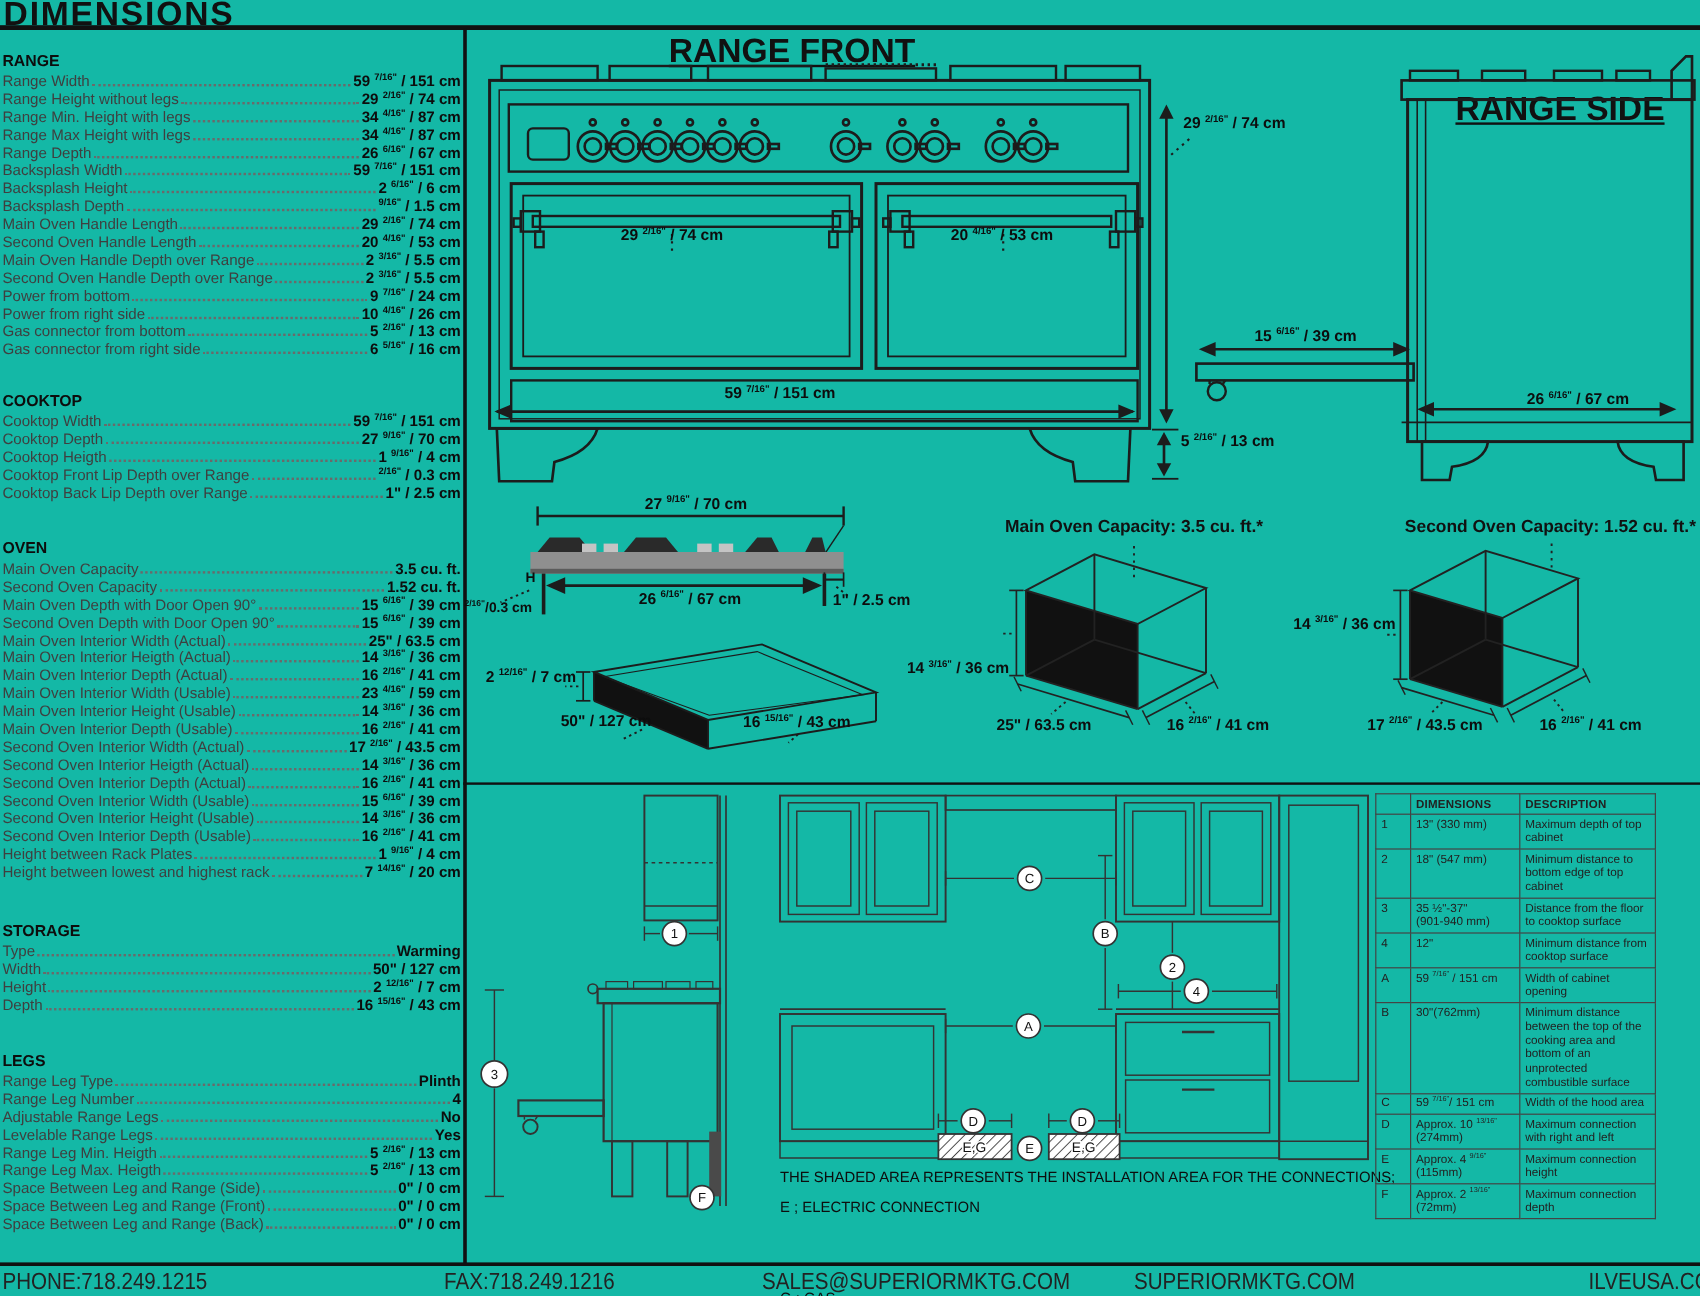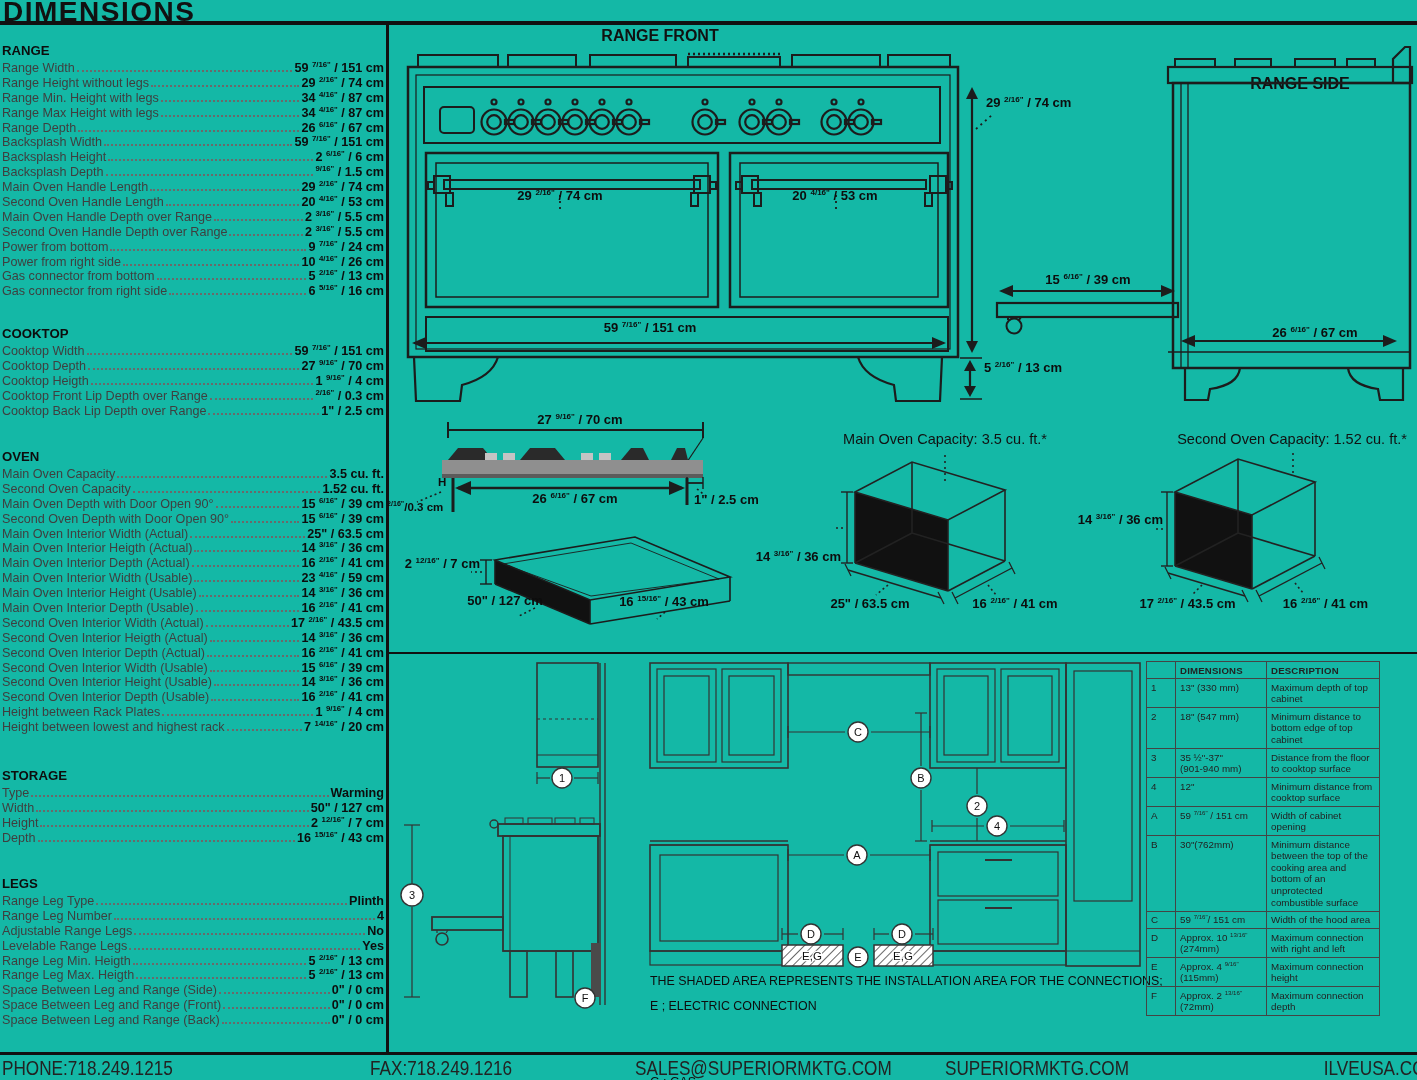--- a/index.html
+++ b/index.html
@@ -10,22 +10,22 @@
   #page-title{position:absolute;left:3px;top:-4px;font-size:28px;font-weight:800;letter-spacing:1.5px;}
   
   .spec-section{position:absolute;left:2px;width:382px;}
   .spec-heading{font-size:13.2px;font-weight:bold;color:#0d0d0d;margin-bottom:3px;}
   .spec-row{display:flex;align-items:baseline;height:14.9px;font-size:12.6px;line-height:14.9px;}
   .spec-label{white-space:nowrap;color:#3f3f3f;}
   .dots{flex:1;border-bottom:2px dotted #6a6a6a;margin:0 2px 3px 2px;min-width:8px;}
   .spec-value{white-space:nowrap;font-weight:bold;color:#0d0d0d;}
   .spec-value sup,.dim sup,.dim-sm sup,td sup{font-size:0.62em;vertical-align:super;line-height:0;}
   
-  .draw-title{position:absolute;font-size:16px;font-weight:bold;text-align:center;white-space:nowrap;}
-  .cap-title{position:absolute;font-size:14.5px;font-weight:normal;text-align:center;white-space:nowrap;}
+  .draw-title{position:absolute;font-size:28px;font-weight:bold;text-align:center;white-space:nowrap;text-decoration:underline;}
+  .cap-title{position:absolute;font-size:14.5px;font-weight:bold;text-align:center;white-space:nowrap;}
   .dim{position:absolute;font-size:13px;font-weight:bold;white-space:nowrap;color:#0d0d0d;}
   .dim-sm{position:absolute;font-size:11.5px;font-weight:bold;white-space:nowrap;color:#0d0d0d;}
   .note{position:absolute;font-size:12.4px;color:#0d0d0d;white-space:nowrap;}
   .footnote{font-size:11px;color:#222;line-height:16px;}
   
   #install-table{position:absolute;left:1146px;top:661px;width:234px;}
   #install-table table{border-collapse:collapse;width:100%;font-size:9.8px;line-height:1.18;}
   #install-table th,#install-table td{border:1.2px solid #444;padding:2.5px 4px;vertical-align:top;text-align:left;color:#222;}
   #install-table th{font-weight:bold;font-size:9.6px;letter-spacing:0.2px;}
   #install-table td.c0{width:20px;text-align:left;}

